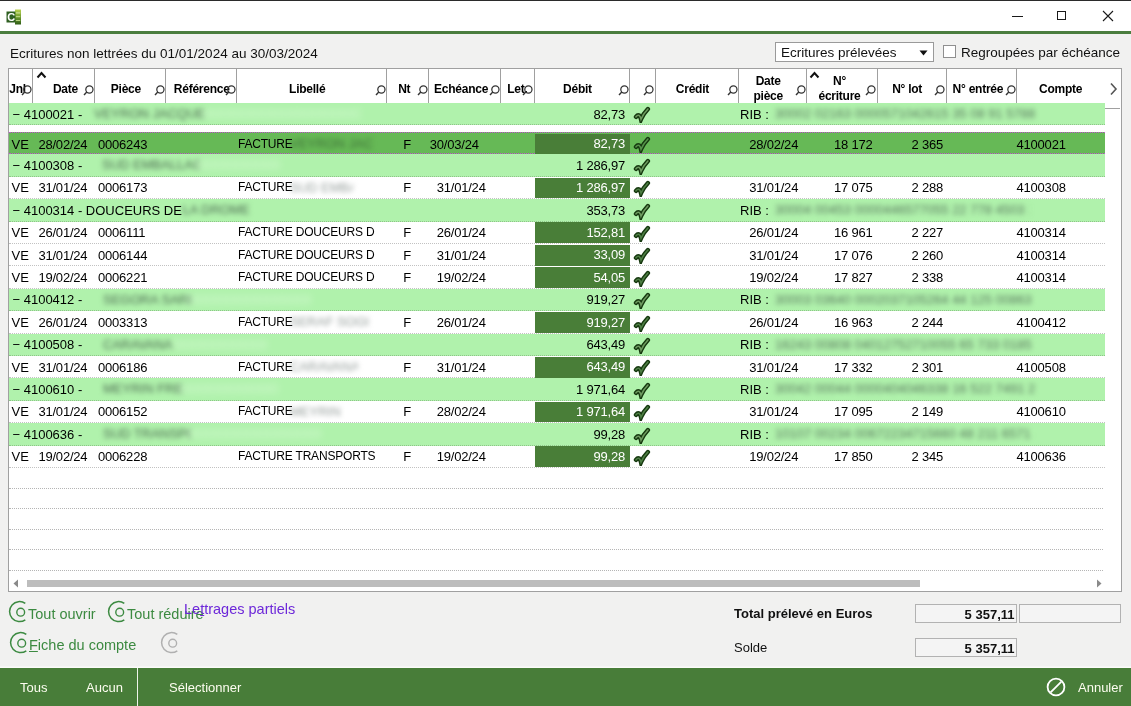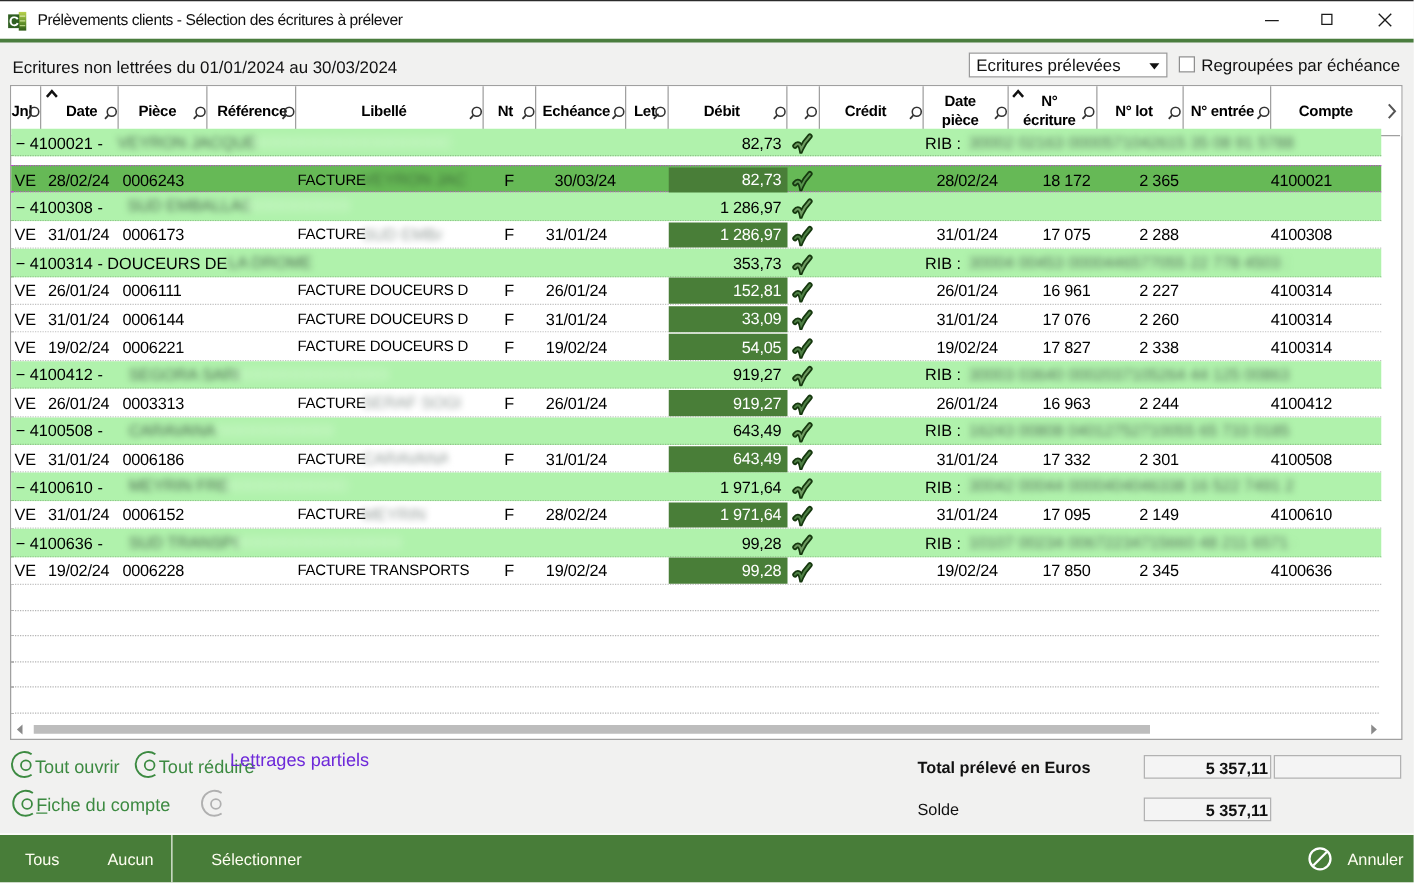--- a/index.html
+++ b/index.html
@@ -48,21 +48,20 @@
           <stop offset="1" stop-color="#2e5c16"></stop>
         </linearGradient>
       </defs>
       <rect x="9" y="0.5" width="6" height="15" fill="url(#gg)"></rect>
       <rect x="9.8" y="3.4" width="4.4" height="1" fill="#dcebae" opacity="0.9"></rect>
       <rect x="9.8" y="7.2" width="4.4" height="1" fill="#cfe49c" opacity="0.9"></rect>
       <rect x="9.8" y="11" width="4.4" height="1" fill="#bfdc8a" opacity="0.9"></rect>
       <rect x="0.5" y="2.5" width="8.8" height="11" fill="#2f5f21"></rect>
       <text x="1.2" y="11.5" font-family="Liberation Sans" font-size="11" font-weight="bold" fill="#fff">C</text>
     </svg>
-    <span class="title">Prélèvements clients - Sélection des écritures à prélever</span>
     <div style="position:absolute;left:1012px;top:15px;width:11px;height:1px;background:#1a1a1a"></div>
     <div style="position:absolute;left:1057px;top:10px;width:9px;height:9px;border:1px solid #1a1a1a"></div>
     <svg style="position:absolute;left:1102px;top:9px" width="12" height="12" viewBox="0 0 12 12">
       <path d="M1,1 L11,11 M11,1 L1,11" stroke="#1a1a1a" stroke-width="1.1"></path>
     </svg>
   </div>
 <div class="gl"></div>
 <div class="lbl" style="left:10px;top:46px;font-size:13.5px">Ecritures non lettrées du 01/01/2024 au 30/03/2024</div>
 <div class="dd">Ecritures prélevées<svg style="position:absolute;right:5px;top:7px" width="9" height="6" viewBox="0 0 9 6">
       <path d="M0.5,0.5 L8.5,0.5 L4.5,5.5 Z" fill="#111"></path>
@@ -184,21 +183,21 @@
       <span class="t" style="left:731px">RIB :</span>
       <span class="bl blr" style="left:766px;width:265px">30002 02163 0000571042615 35 08 91 5788</span>
     </div>
     <div class="row drow sel" style="top:63.0px">
       <span class="t" style="left:2.5px">VE</span>
       <span class="t num" style="left:23.4px;width:61px;text-align:center">28/02/24</span>
       <span class="t num" style="left:89px">0006243</span>
       <span class="t lib" style="left:229px">FACTURE</span>
       <span class="bl bld" style="left:281px;width:82px">VEYRON JAC</span>
       <span class="t" style="left:377.4px;width:41.8px;text-align:center">F</span>
-      <span class="t num" style="left:420.7px;width:63px;text-align:right">30/03/24</span>
+      <span class="t num" style="left:420.7px;width:63px;text-align:left">30/03/24</span>
       <div class="dcell">
         <span>82,73</span>
       </div>
       <svg class="ck" style="left:624.0px;top:3.4px" width="18" height="17" viewBox="0 0 18 17">
         <path d="M3.0,10.8 Q4.7,8.6 6.2,9.5 Q7.4,10.5 8.0,13.2 Q10.3,7.8 14.9,3.0" fill="none" stroke="#16380f" stroke-width="4.4" stroke-linecap="round"></path>
         <path d="M3.0,10.8 Q4.7,8.6 6.2,9.5 Q7.4,10.5 8.0,13.2 Q10.3,7.8 14.9,3.0" fill="none" stroke="#55924a" stroke-width="1.6" stroke-linecap="round"></path>
       </svg>
       <span class="t num" style="left:734.2px;width:61px;text-align:center">28/02/24</span>
       <span class="t num" style="left:797.2px;width:66.3px;text-align:right">18 172</span>
       <span class="t num" style="left:867.8px;width:66.2px;text-align:right">2 365</span>

